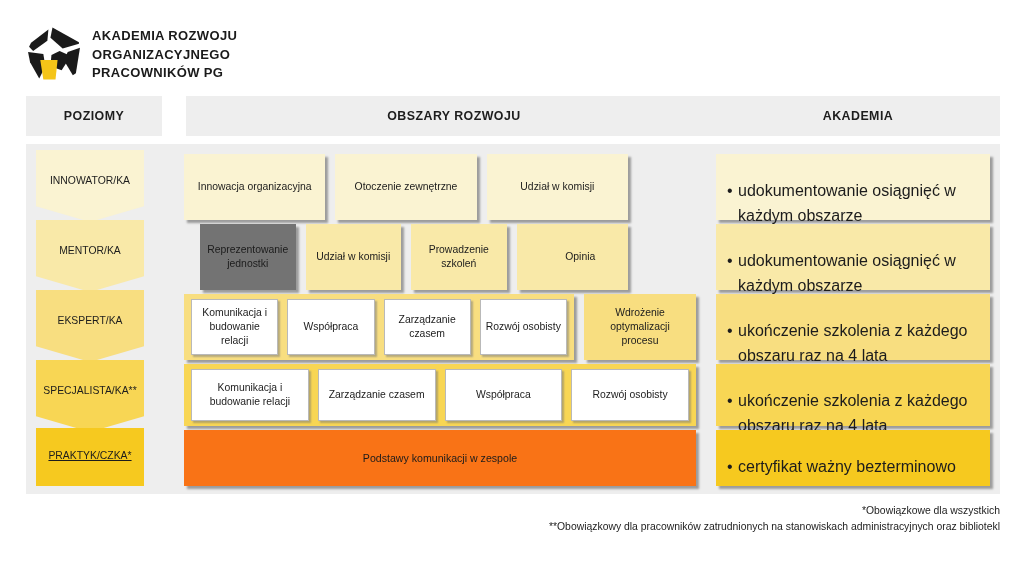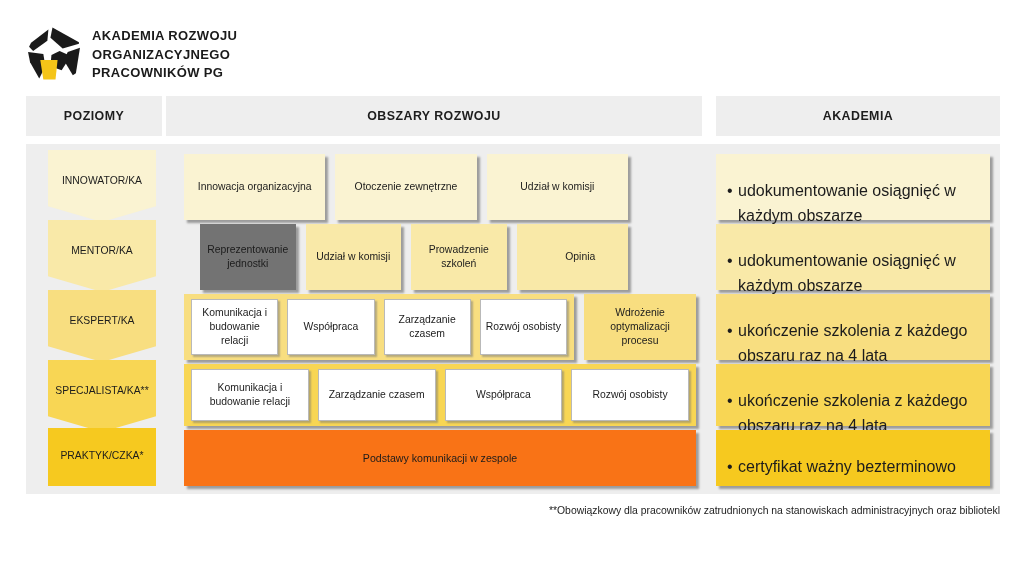--- a/index.html
+++ b/index.html
@@ -49,21 +49,21 @@
     background: #eeeeee;
     display: flex;
     align-items: center;
     justify-content: center;
     font-size: 12.4px;
     font-weight: bold;
     letter-spacing: 0.45px;
     color: #1d1d1d;
   }
   #hdr-levels { left: 0; width: 136px; }
-  #hdr-areas  { left: 140px; width: 536px; }
+  #hdr-areas  { left: 160px; width: 536px; }
   #hdr-req    { left: 690px; width: 284px; }
 
   
   #matrix {
     position: absolute;
     left: 26px;
     top: 144px;
     width: 974px;
     height: 350px;
     background: #eeeeee;
@@ -76,41 +76,42 @@
   }
   #row-0 { top: 10px;  height: 66px; }
   #row-1 { top: 80px;  height: 66px; }
   #row-2 { top: 150px; height: 66px; }
   #row-3 { top: 220px; height: 62px; }
   #row-4 { top: 286px; height: 56px; }
 
   
   .level {
     position: absolute;
-    left: 22px;
+    left: 10px;
     width: 108px;
     top: -4px;
     height: 72px;
     display: flex;
     align-items: center;
     justify-content: center;
     font-size: 10.4px;
     color: #1c1c1c;
     text-align: center;
     -webkit-clip-path: polygon(0% 0%, 100% 0%, 100% 78%, 50% 100%, 0% 78%);
     clip-path: polygon(0% 0%, 100% 0%, 100% 78%, 50% 100%, 0% 78%);
     filter: drop-shadow(2.5px 2.5px 1.6px rgba(90,90,90,0.55));
     padding-bottom: 12px;
   }
   .level.last {
     -webkit-clip-path: polygon(0% 0%, 100% 0%, 100% 100%, 0% 100%);
     clip-path: polygon(0% 0%, 100% 0%, 100% 100%, 0% 100%);
     height: 58px;
     top: -2px;
     padding-bottom: 4px;
+    text-decoration: underline;
   }
 
   
   .areas {
     position: absolute;
     left: 158px;
     top: 0;
     width: 444px;
     height: 100%;
     display: flex;
@@ -295,14 +296,15 @@
     <div class="row" id="row-4">
       <div class="level last" style="background: rgb(246, 201, 31);">PRAKTYK/CZKA*</div>
       <div class="wide" style="background: #f97316;">Podstawy komunikacji w zespole</div>
       <div class="req" style="background: rgb(246, 201, 31);">
         <div class="req-line">certyfikat ważny bezterminowo</div>
       </div>
     </div>
   </div>
 
 <div id="footnotes">
+  <div>*Obowiązkowe dla wszystkich</div>
   <div>**Obowiązkowy dla pracowników zatrudnionych na stanowiskach administracyjnych oraz bibliotekl</div>
 </div>
 
 </body></html>

